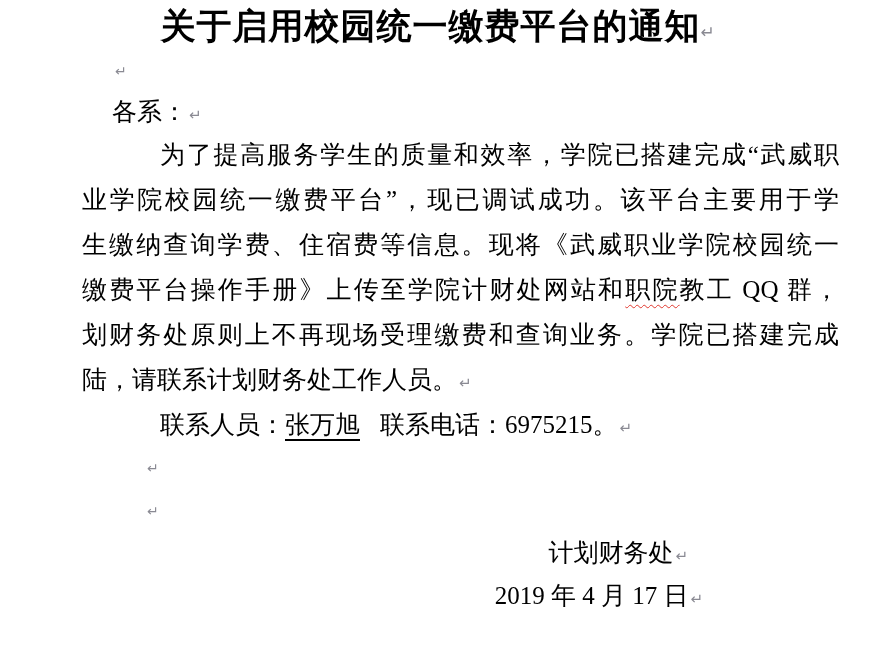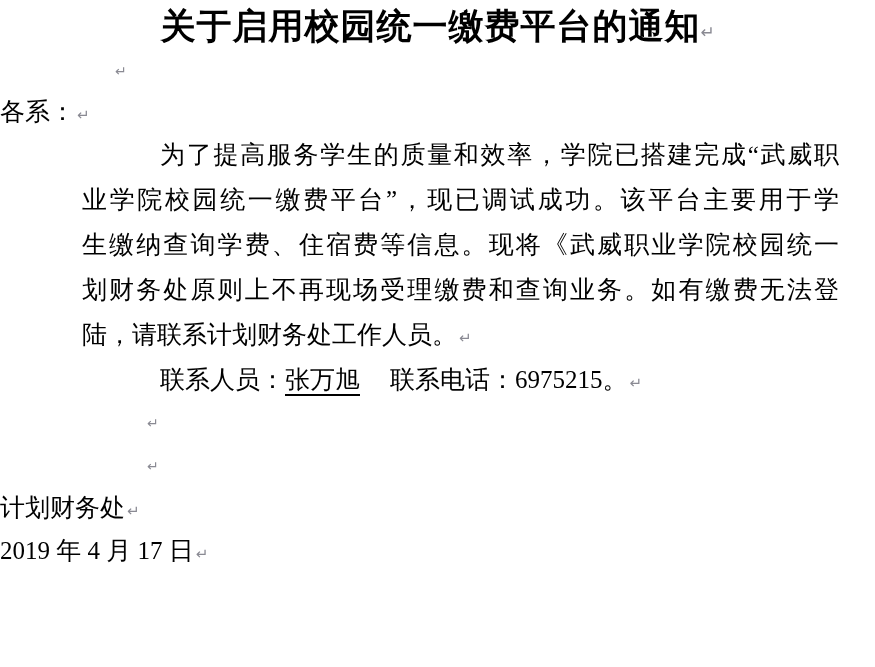--- a/index.html
+++ b/index.html
@@ -45,20 +45,21 @@
   .empty-line-mid {
     padding-left: 147px;
     font-size: 14px;
   }
   .empty-line-mid.first { height: 42px; line-height: 42px; }
   .empty-line-mid.second { height: 45px; line-height: 45px; }
   
   .salutation-line {
     height: 40px;
     line-height: 40px;
+    padding-left: 112px;
     font-size: 25px;
   }
   
   .body-para { padding-left: 82px; padding-right: 36px; }
   .body-line {
     font-size: 25px;
     height: 45px;
     line-height: 45px;
     text-align: justify;
     text-align-last: justify;
@@ -82,23 +83,23 @@
     text-underline-offset: 6px;
     text-decoration: underline;
   }
   
   .contact-line {
     height: 45px;
     line-height: 45px;
     font-size: 25px;
     padding-left: 160px;
   }
-  .phone-group { margin-left: 30px; }
+  .phone-group { margin-left: 20px; }
   
-  .closing { text-align: left; padding-right: 172px; }
+  .closing { text-align: right; padding-right: 172px; }
   .signature-line {
     height: 38px;
     line-height: 38px;
     font-size: 25px;
   }
   .signature-line .shift { margin-right: 15px; display: inline-block; }
   .date-line {
     height: 48px;
     line-height: 48px;
     font-size: 25px;
@@ -118,21 +119,22 @@
   </div>
 
   <div class="salutation-line">
     <span>各系：</span><span class="pmark inline">↵</span>
   </div>
 
   <div class="body-para">
     <div class="body-line first"><span>为了提高服务学生的质量和效率，学院已搭建完成“武威职</span></div>
     <div class="body-line"><span>业学院校园统一缴费平台”，现已调试成功。该平台主要用于学</span></div>
     <div class="body-line"><span>生缴纳查询学费、住宿费等信息。现将《武威职业学院校园统一</span></div>
-    <div class="body-line"><span>划财务处原则上不再现场受理缴费和查询业务。如有缴费无法登</span></div>
+    <div class="body-line"><span>缴费平台操作手册》上传至学院计财处网站和</span><span class="misspell">职院</span><span>教工 QQ 群，</span></div>
+    <div class="body-line"><span>划财务处原则上不再现场受理缴费和查询业务。学院已搭建完成</span></div>
     <div class="body-line short"><span>陆，请联系计划财务处工作人员。</span><span class="pmark inline">↵</span></div>
   </div>
 
   <div class="contact-line">
     <span>联系人员：</span><span class="grammar">张万旭</span><span class="phone-group"><span>联系电话：</span><span>6975215。</span></span><span class="pmark inline">↵</span>
   </div>
 
   <div class="empty-line-mid first">
     <span class="pmark">↵</span>
   </div>

